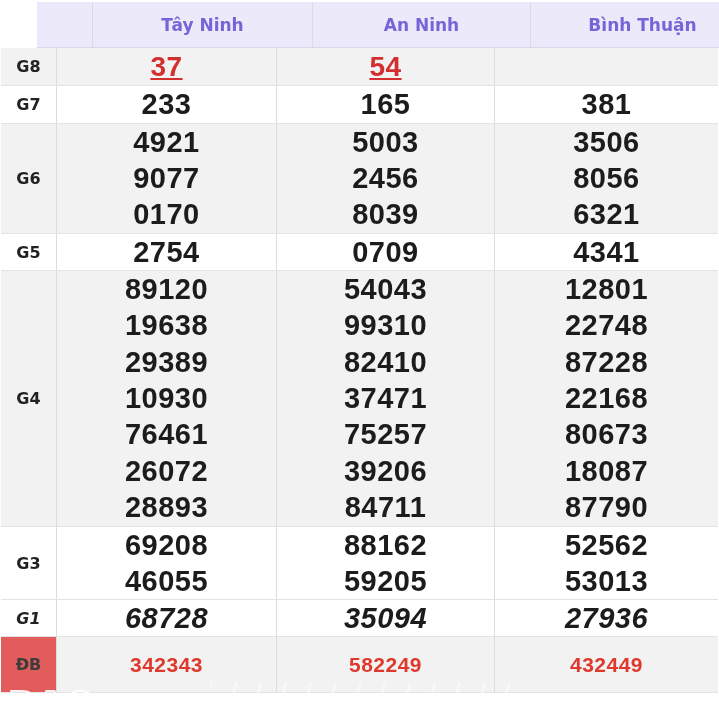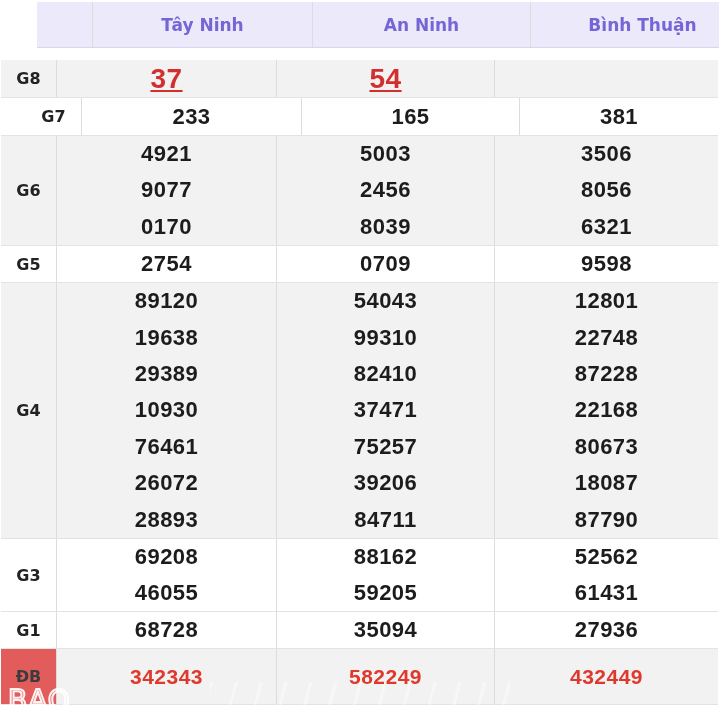--- a/index.html
+++ b/index.html
@@ -26,56 +26,56 @@
   .col-1{width:220px;flex:0 0 220px;}
   .col-2{width:218px;flex:0 0 218px;}
   .col-3{width:223px;flex:1 1 auto;border-right:none !important;}
   .col-cell{align-items:center;justify-content:center;
     color:var(--header-text);font-size:17px;font-weight:bold;
     font-family:"DejaVu Sans","Liberation Sans",sans-serif;}
   .label-cell{font-size:16px;font-weight:bold;color:var(--label);
     font-family:"DejaVu Sans","Liberation Sans",sans-serif;}
   .label-cell.special{background:var(--special-label-bg);color:#3c3c3c;}
   .val-cell{flex-direction:column;justify-content:space-around;align-items:center;}
-  .num{font-weight:bold;font-size:22px;color:var(--num);line-height:1;letter-spacing:0.5px;}
+  .num{font-weight:bold;font-size:29px;color:var(--num);line-height:1;letter-spacing:0.5px;}
   .row.type-red .num{color:var(--red);font-size:28px;text-decoration:underline;}
   .row.type-special .num{color:var(--special-red);font-size:21px;}
   .watermark{
     position:absolute;left:8px;top:684px;z-index:5;pointer-events:none;
-    font-weight:normal;font-size:28px;letter-spacing:1px;
+    font-weight:bold;font-size:36px;letter-spacing:1px;
     color:transparent;-webkit-text-stroke:2px rgba(255,255,255,0.92);
     font-family:"DejaVu Sans","Liberation Sans",sans-serif;
   }
   .speckles{
     position:absolute;left:210px;top:682px;width:300px;height:36px;z-index:4;pointer-events:none;
     background:repeating-linear-gradient(105deg,rgba(255,255,255,0.55) 0 3px,transparent 3px 24px);
     opacity:0.7;
   }
 </style>
 </head>
 <body>
 
 <div class="table-wrap">
   <div class="row header-row" id="header-row" style="height: 46px;">
     <div class="corner-cell"></div>
   <div class="col-cell col-1">Tây Ninh</div>
       <div class="col-cell col-2">An Ninh</div>
       <div class="col-cell col-3">Bình Thuận</div>
     </div>
   <div id="body-rows">
-      <div class="row type-red bg-gray" style="height: 38px; margin-top: 12px;">
+      <div class="row type-red bg-gray" style="height: 38px;">
         <div class="label-cell">G8</div>
         <div class="val-cell col-1">
           <div class="num">37</div>
         </div>
         <div class="val-cell col-2">
           <div class="num">54</div>
         </div>
       </div>
-      <div class="row type-normal bg-white" style="height: 38px; padding-left: 25px;">
+      <div class="row type-normal bg-white" style="height: 38px;">
         <div class="label-cell">G7</div>
         <div class="val-cell col-1">
           <div class="num">233</div>
         </div>
         <div class="val-cell col-2">
           <div class="num">165</div>
         </div>
         <div class="val-cell col-3">
           <div class="num">381</div>
         </div>
@@ -100,21 +100,21 @@
       </div>
       <div class="row type-normal bg-white" style="height: 37px;">
         <div class="label-cell">G5</div>
         <div class="val-cell col-1">
           <div class="num">2754</div>
         </div>
         <div class="val-cell col-2">
           <div class="num">0709</div>
         </div>
         <div class="val-cell col-3">
-          <div class="num">9598</div>
+          <div class="num">4341</div>
         </div>
       </div>
       <div class="row type-normal bg-gray" style="height: 256px;">
         <div class="label-cell">G4</div>
         <div class="val-cell col-1">
           <div class="num">89120</div>
           <div class="num">19638</div>
           <div class="num">29389</div>
           <div class="num">10930</div>
           <div class="num">76461</div>
@@ -145,24 +145,24 @@
         <div class="val-cell col-1">
           <div class="num">69208</div>
           <div class="num">46055</div>
         </div>
         <div class="val-cell col-2">
           <div class="num">88162</div>
           <div class="num">59205</div>
         </div>
         <div class="val-cell col-3">
           <div class="num">52562</div>
-          <div class="num">61431</div>
+          <div class="num">53013</div>
         </div>
       </div>
-      <div class="row type-normal bg-white" style="height: 37px;">
+      <div class="row type-normal bg-white" style="height: 37px; font-style: italic;">
         <div class="label-cell">G1</div>
         <div class="val-cell col-1">
           <div class="num">68728</div>
         </div>
         <div class="val-cell col-2">
           <div class="num">35094</div>
         </div>
         <div class="val-cell col-3">
           <div class="num">27936</div>
         </div>

